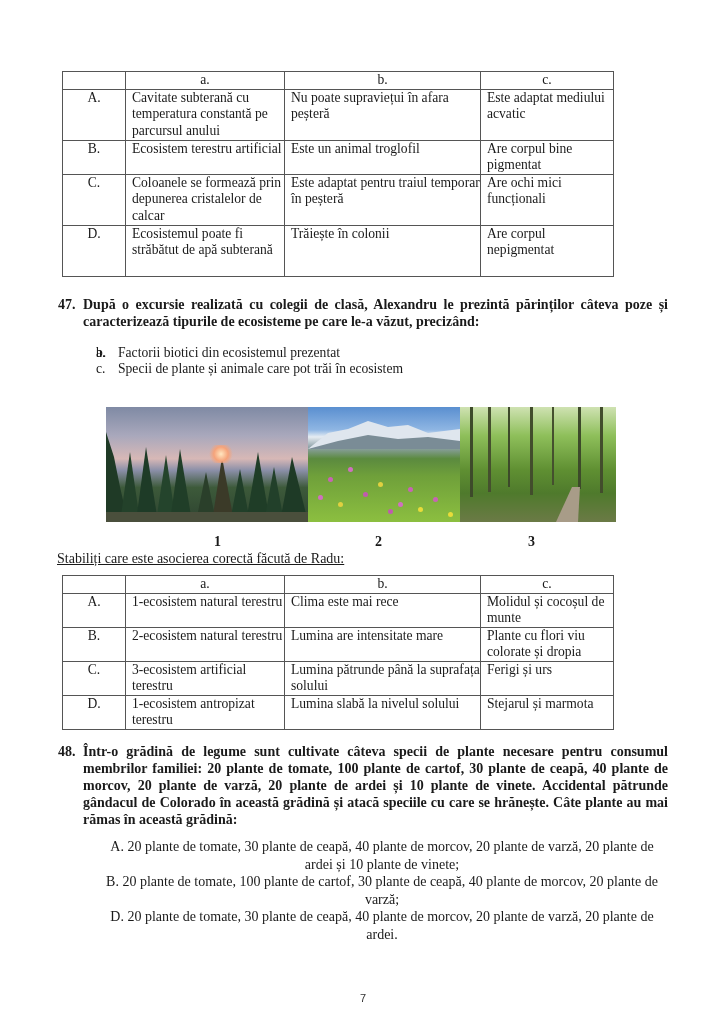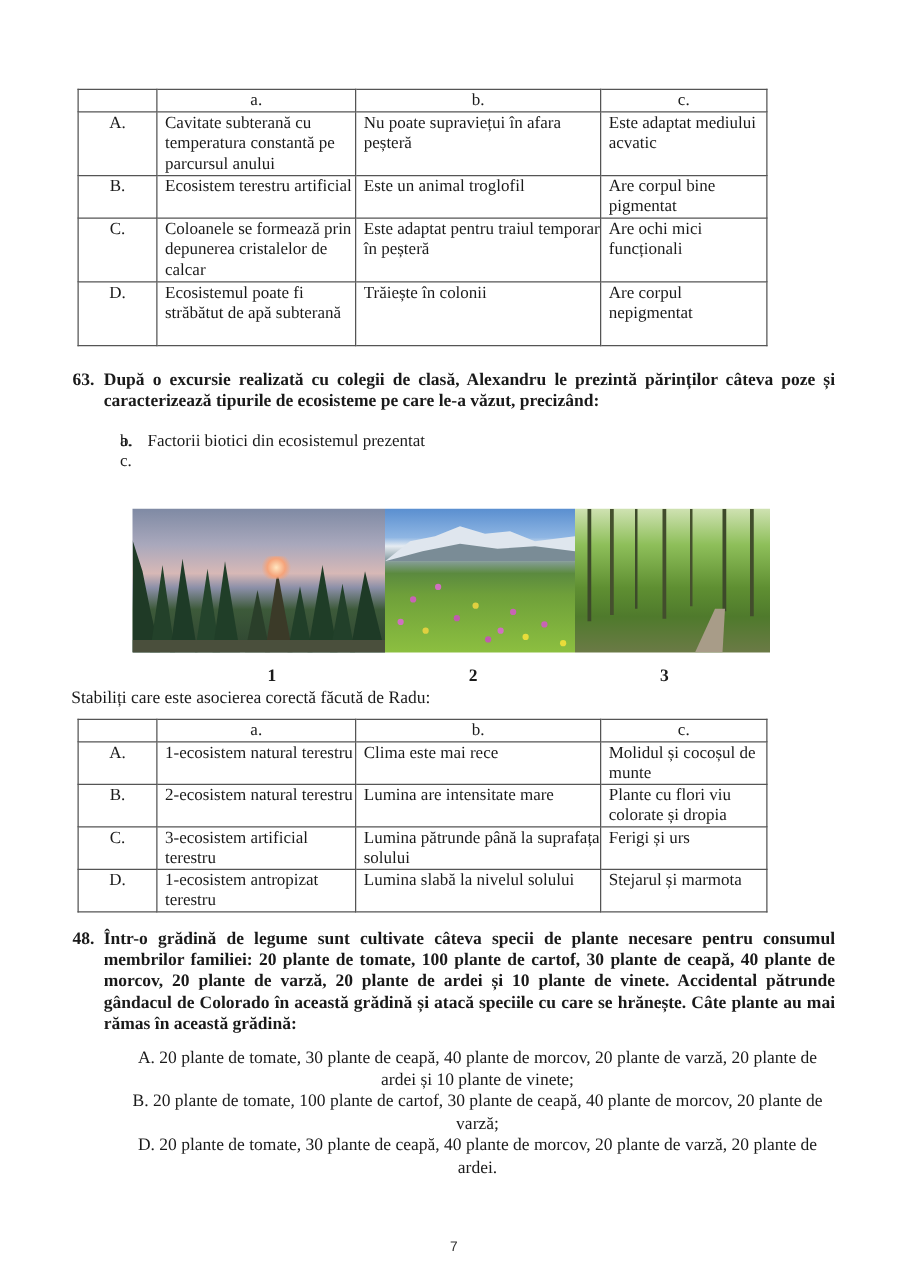--- a/index.html
+++ b/index.html
@@ -51,21 +51,21 @@
   }
   #p3 { width: 156px;
     background:
       linear-gradient(180deg, #cfe2b2 0%, #8ebf5a 25%, #5f8f32 55%, #4f7a2c 75%, #6b7a46 100%);
   }
   .flowers span { position: absolute; width: 5px; height: 5px; border-radius: 50%; }
 
   .caps { position: absolute; top: 534px; font-weight: bold; font-size: 14px; }
   #cap1 { left: 214px; } #cap2 { left: 375px; } #cap3 { left: 528px; }
 
-  .intro { position: absolute; left: 57px; top: 551px; font-size: 14px; }
+  .intro { position: absolute; left: 57px; top: 551px; font-size: 14px; text-decoration: underline; }
 
   .options { position: absolute; left: 97px; top: 838px; width: 570px; font-size: 14px; line-height: 17.5px; text-align: center; }
 
   .pagenum { position: absolute; left: 360px; top: 992px; font-family: "Liberation Sans", "DejaVu Sans", sans-serif; font-size: 11px; color: #333; }
 </style>
 </head>
 <body>
 
 <table class="grid" id="t1">
   <tbody>
@@ -96,34 +96,35 @@
   <tr style="height:51px">
     <td class="rowlabel">D.</td>
     <td>Ecosistemul poate fi străbătut de apă subterană</td>
     <td>Trăiește în colonii</td>
     <td>Are corpul nepigmentat</td>
   </tr>
 </tbody>
   </table>
 
 <div class="q" id="q47">
-  <span class="num">63.</span>
+  <span class="num">47.</span>
   <span>După o excursie realizată cu colegii de clasă, Alexandru le prezintă părinților câteva poze și caracterizează tipurile de ecosisteme pe care le-a văzut, precizând:</span>
 </div>
 
 <div class="sublist">
   <div class="it">
     <span class="lbl">a.</span>
   </div>
   <div class="it">
     <span class="lbl">b.</span>
     <span>Factorii biotici din ecosistemul prezentat</span>
   </div>
   <div class="it">
     <span class="lbl">c.</span>
+    <span>Specii de plante și animale care pot trăi în ecosistem</span>
   </div>
 </div>
 
 <div class="photos">
   <div class="photo" id="p1">
     <svg class="trees" viewBox="0 0 202 95" preserveAspectRatio="none">
       <polygon fill="#1f3a26" points="0,95 0,5 8,30 14,60 22,95"></polygon>
       <polygon fill="#23412a" points="14,95 24,25 34,95"></polygon>
       <polygon fill="#1e3b27" points="30,95 40,20 52,95"></polygon>
       <polygon fill="#24442c" points="50,95 60,28 70,95"></polygon>

